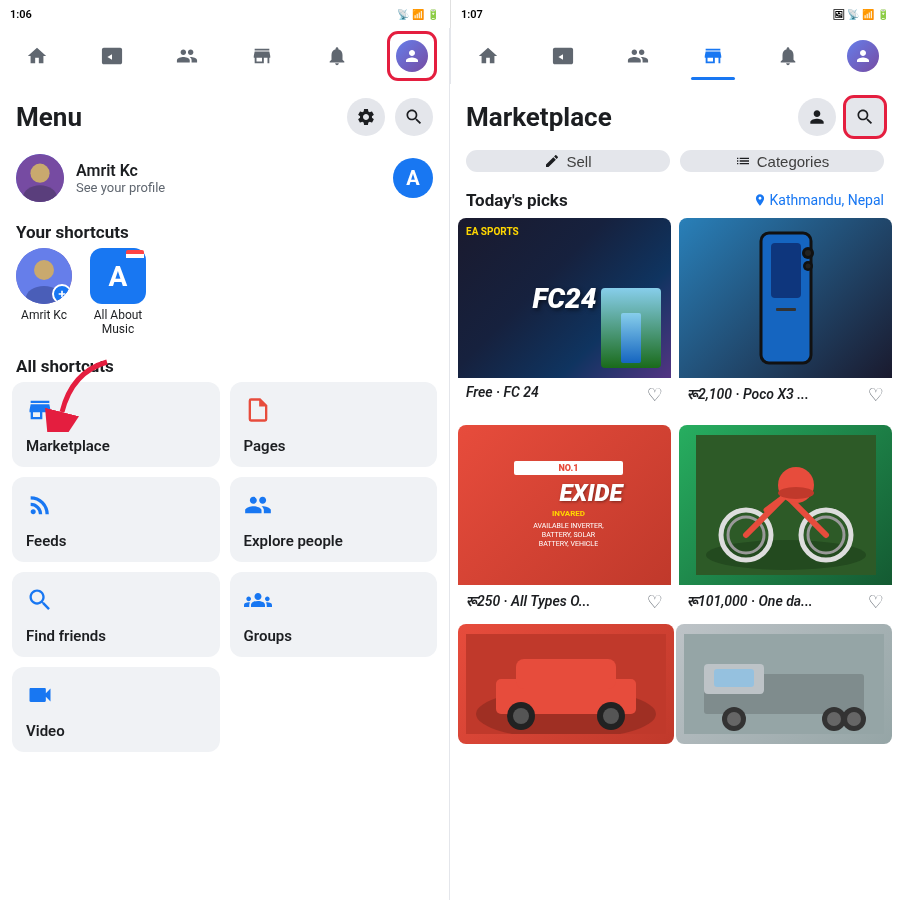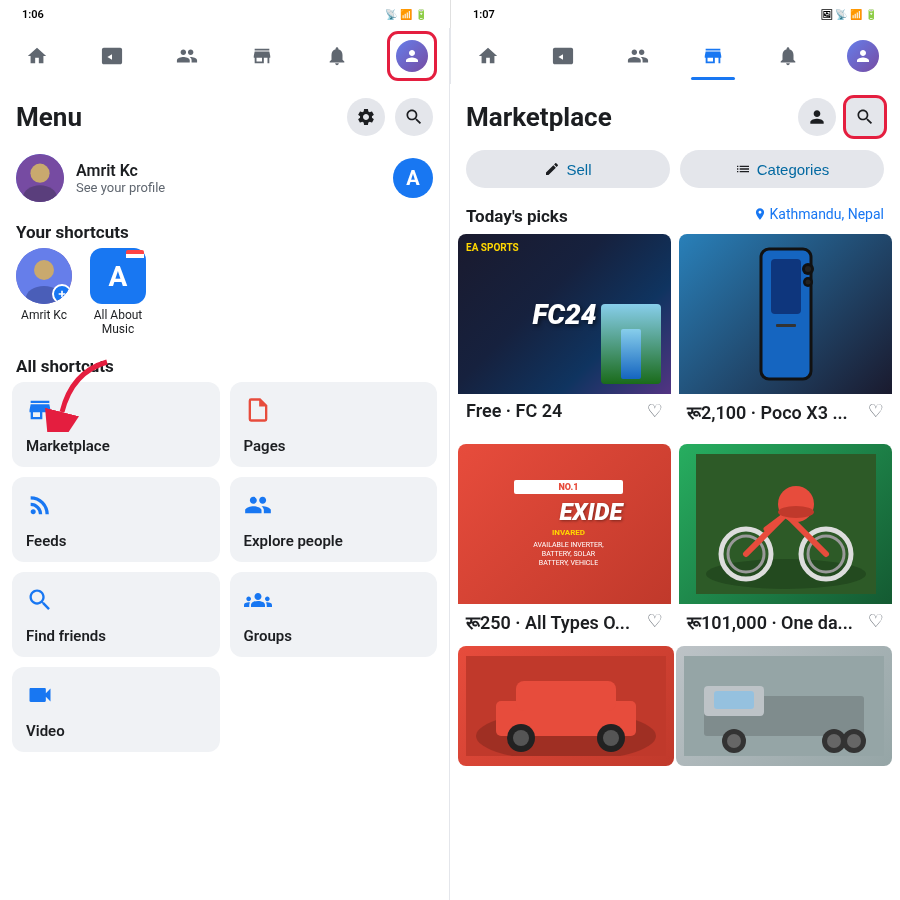--- a/index.html
+++ b/index.html
@@ -19,21 +19,21 @@
       width: 100%;
       height: 28px;
       background: white;
     }
     .status-bar {
       width: 50%;
       height: 28px;
       display: flex;
       align-items: center;
       justify-content: space-between;
-      padding: 0 22px;
+      padding: 0 10px;
       font-size: 11px;
       font-weight: 600;
       background: white;
     }
     .status-bar.right { border-left: 1px solid #e0e0e0; }
     .status-right-icons { display: flex; align-items: center; gap: 3px; font-size: 10px; }
 
     
     .nav-bars {
       display: flex;
@@ -307,37 +307,37 @@
       border-radius: 8px;
     }
 
     .mp-actions {
       display: flex;
       gap: 10px;
       padding: 6px 16px 10px;
     }
     .mp-btn {
       flex: 1;
-      height: 38px;
+      height: 22px;
       border-radius: 20px;
       background: #e4e6eb;
       border: none;
       display: flex;
       align-items: center;
       justify-content: center;
       gap: 6px;
       font-size: 15px;
       font-weight: 500;
-      color: #0369a1;
+      color: #404040;
       cursor: pointer;
     }
 
     .mp-section-header {
       display: flex;
-      align-items: flex-start;
+      align-items: center;
       justify-content: space-between;
       padding: 8px 16px;
     }
     .mp-section-title {
       font-size: 17px;
       font-weight: 700;
       color: #1c1e21;
     }
     .mp-location {
       font-size: 14px;
@@ -360,23 +360,24 @@
       cursor: pointer;
       margin-bottom: 6px;
     }
     .mp-item-info {
       padding: 6px 8px;
       display: flex;
       align-items: flex-start;
       justify-content: space-between;
     }
     .mp-item-price {
-      font-size: 18px;
+      font-size: 14px;
       font-weight: 600;
       color: #1c1e21;
+      font-style: italic;
     }
     .heart-icon {
       font-size: 18px;
       color: #606770;
       cursor: pointer;
     }
 
     
     .fc24-img {
       width: 100%;

